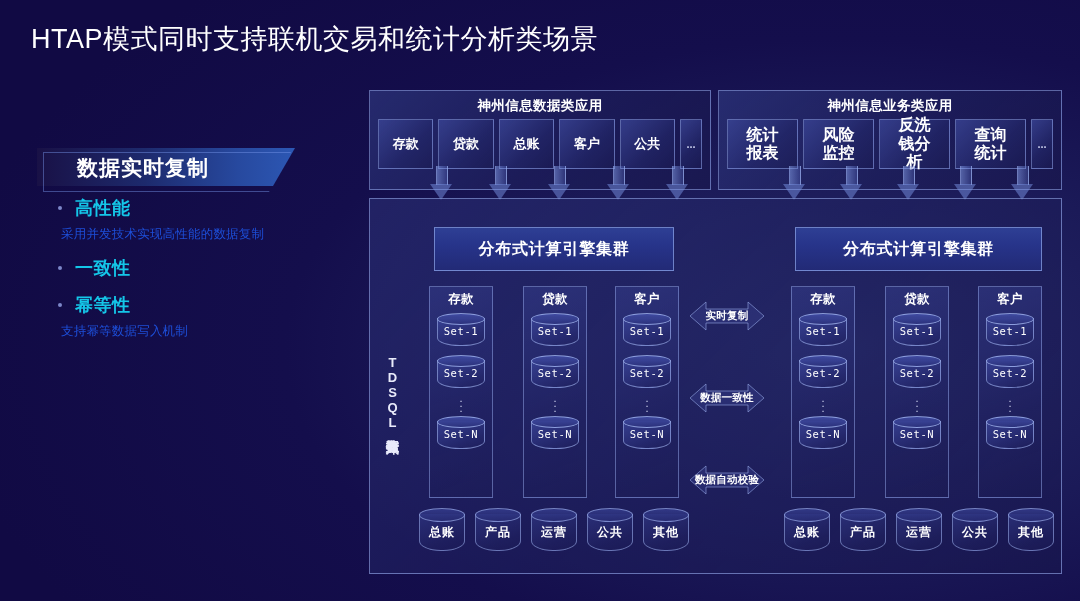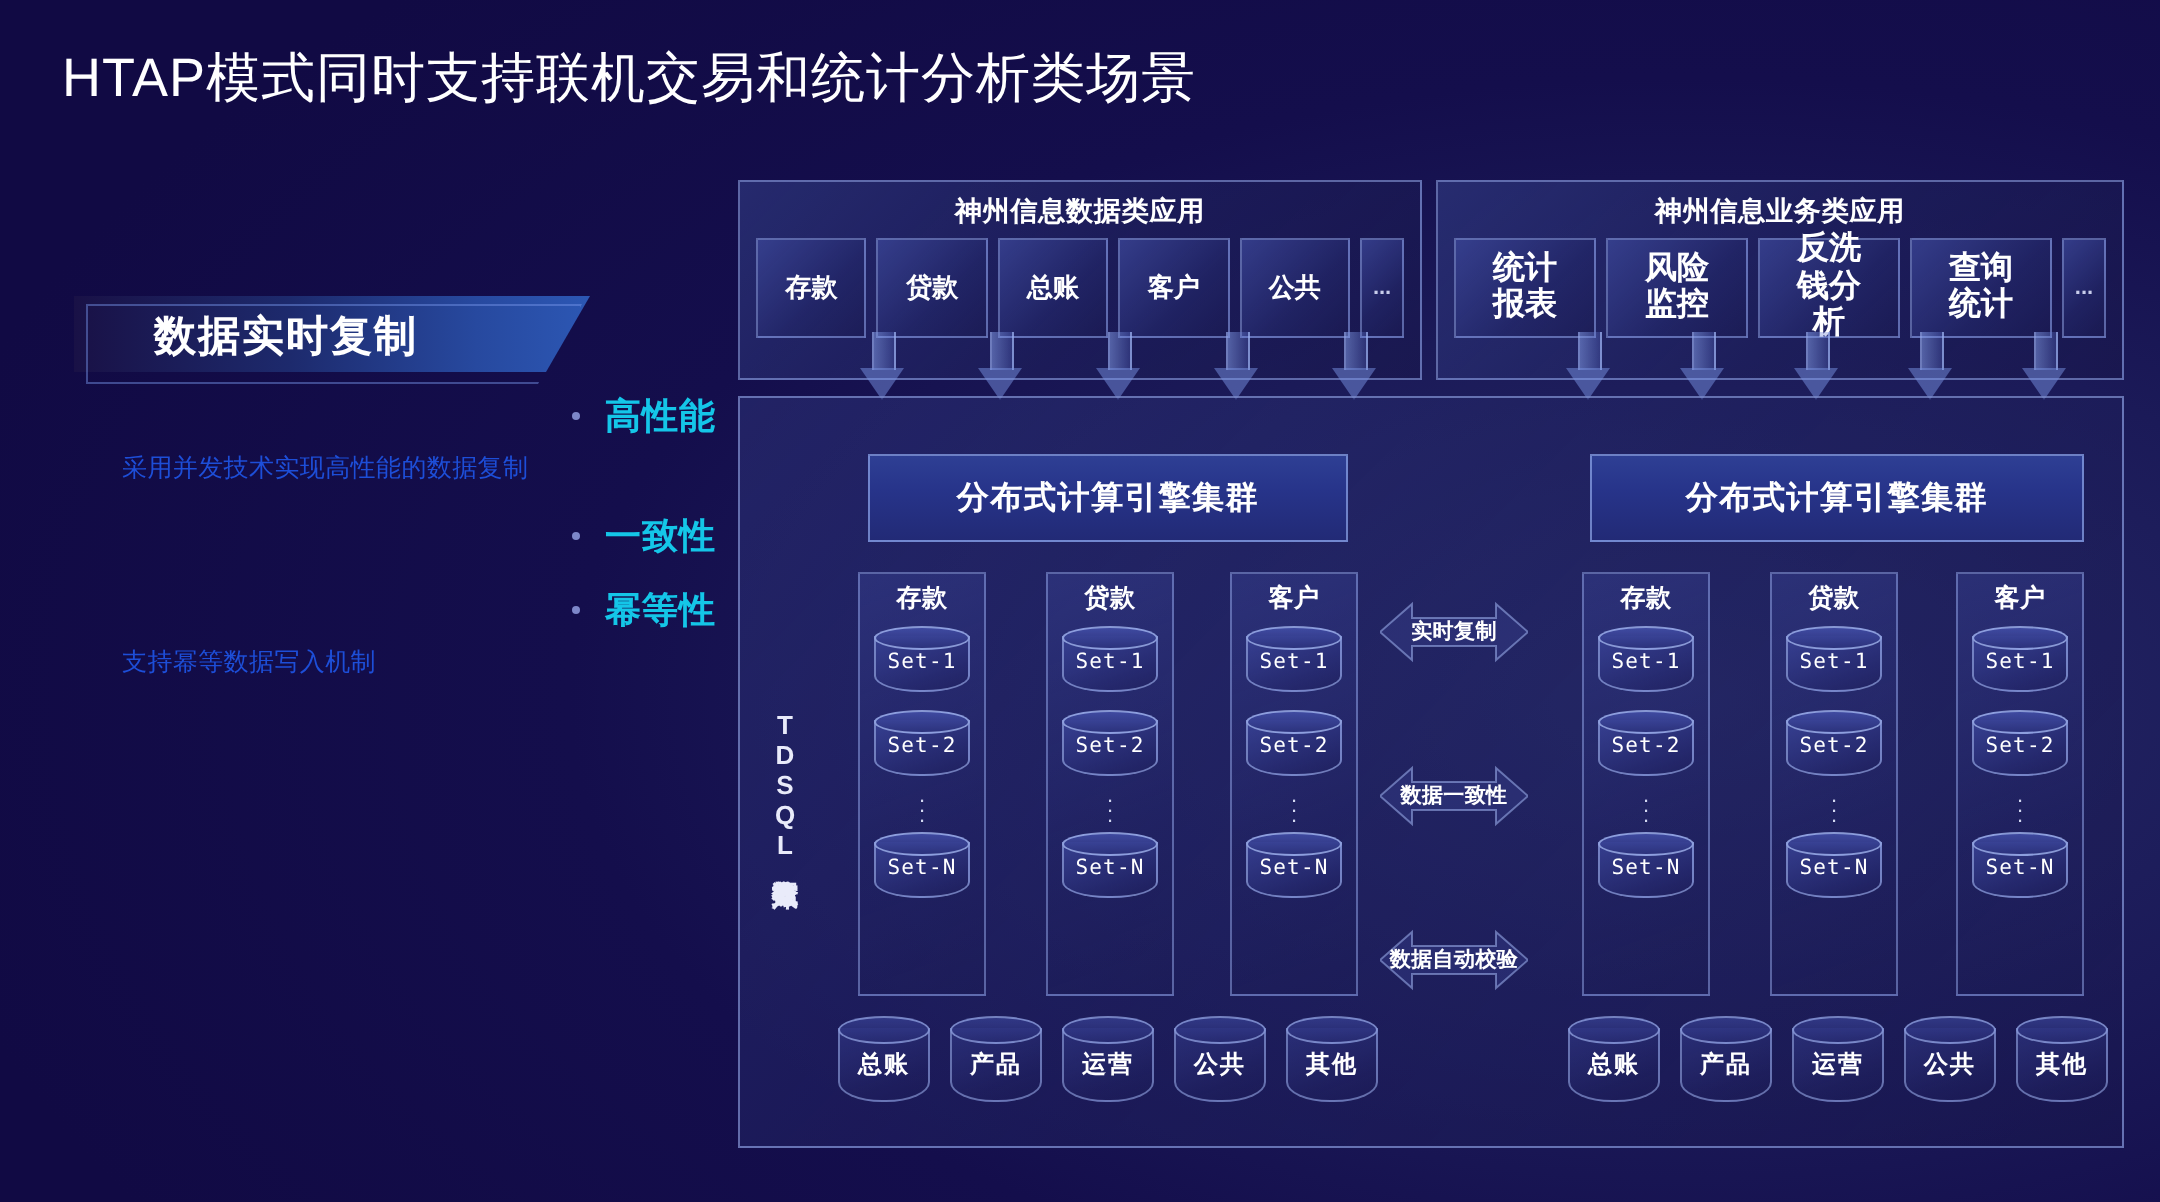--- a/index.html
+++ b/index.html
@@ -31,21 +31,21 @@
     clip-path:polygon(0 0,100% 0,calc(100% - 22px) 100%,0 100%);
     background:transparent;
   }
   .ribbon-label{
     position:absolute;left:40px;top:6px;
     font-size:21px;font-weight:bold;color:#fff;letter-spacing:1px;
   }
   
   .bullets{position:absolute;left:58px;top:196px;width:300px;}
   .bullet-row{margin-bottom:13px;}
-  .bullet-head{display:flex;align-items:center;justify-content:flex-end;}
+  .bullet-head{display:flex;align-items:center;}
   .bullet-dot{
     width:4px;height:4px;border-radius:50%;
     background:#7d87c9;margin-right:13px;flex:0 0 auto;
   }
   .bullet-title{
     font-size:18px;font-weight:bold;color:#14c6e8;letter-spacing:.5px;
   }
   .bullet-desc{
     margin-left:3px;margin-top:6px;
     font-size:12.5px;color:#1d4ed8;font-weight:normal;letter-spacing:.2px;

